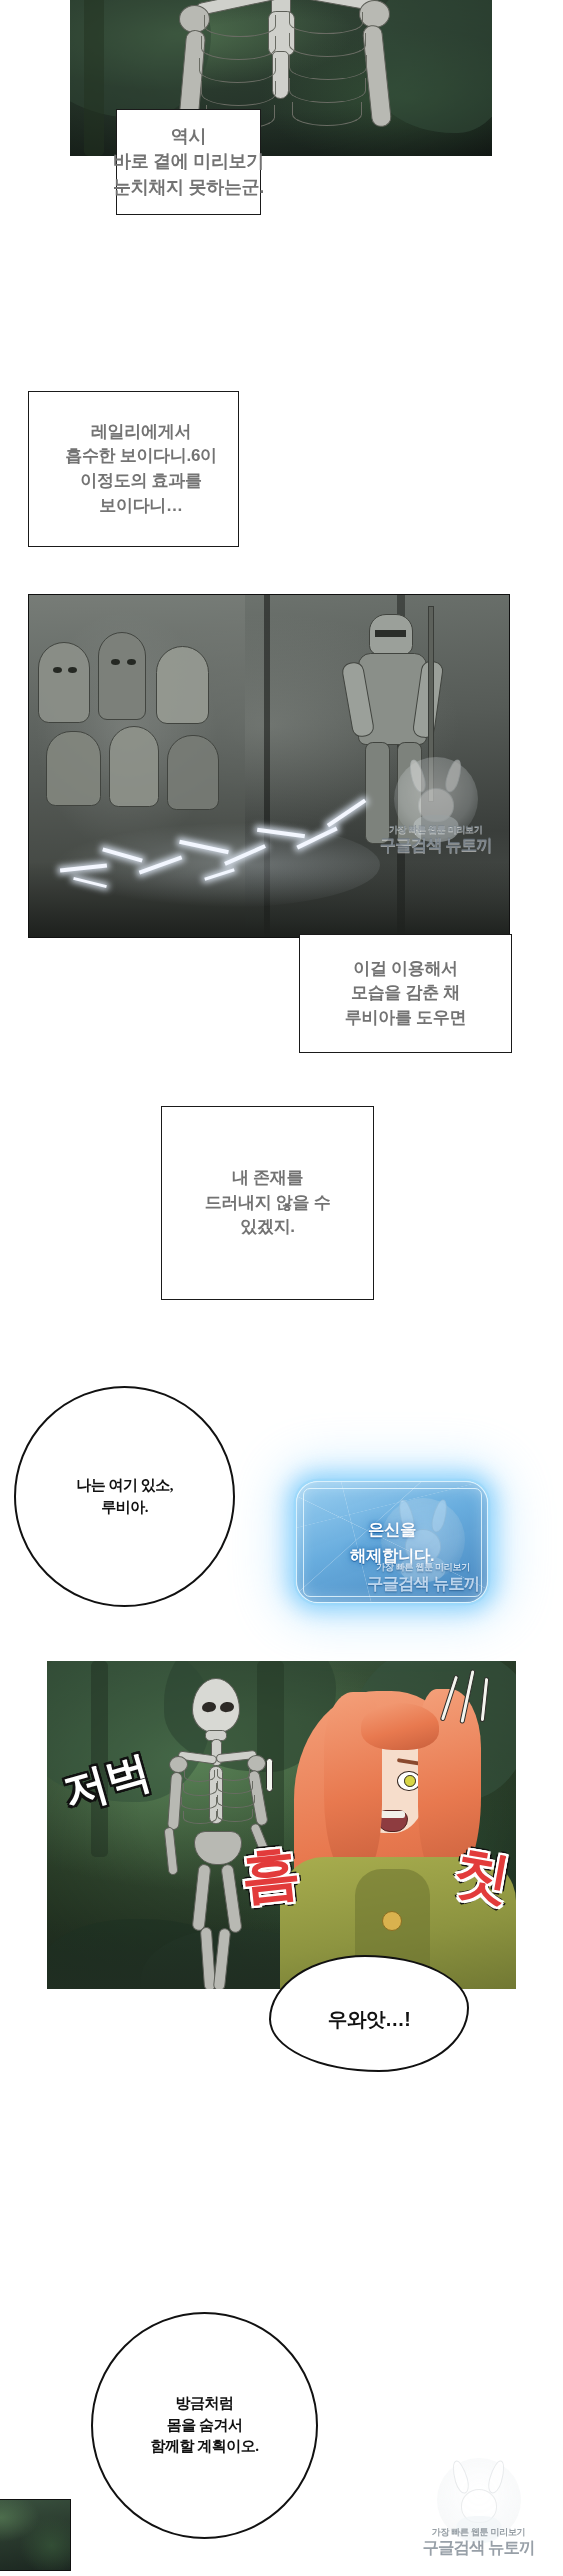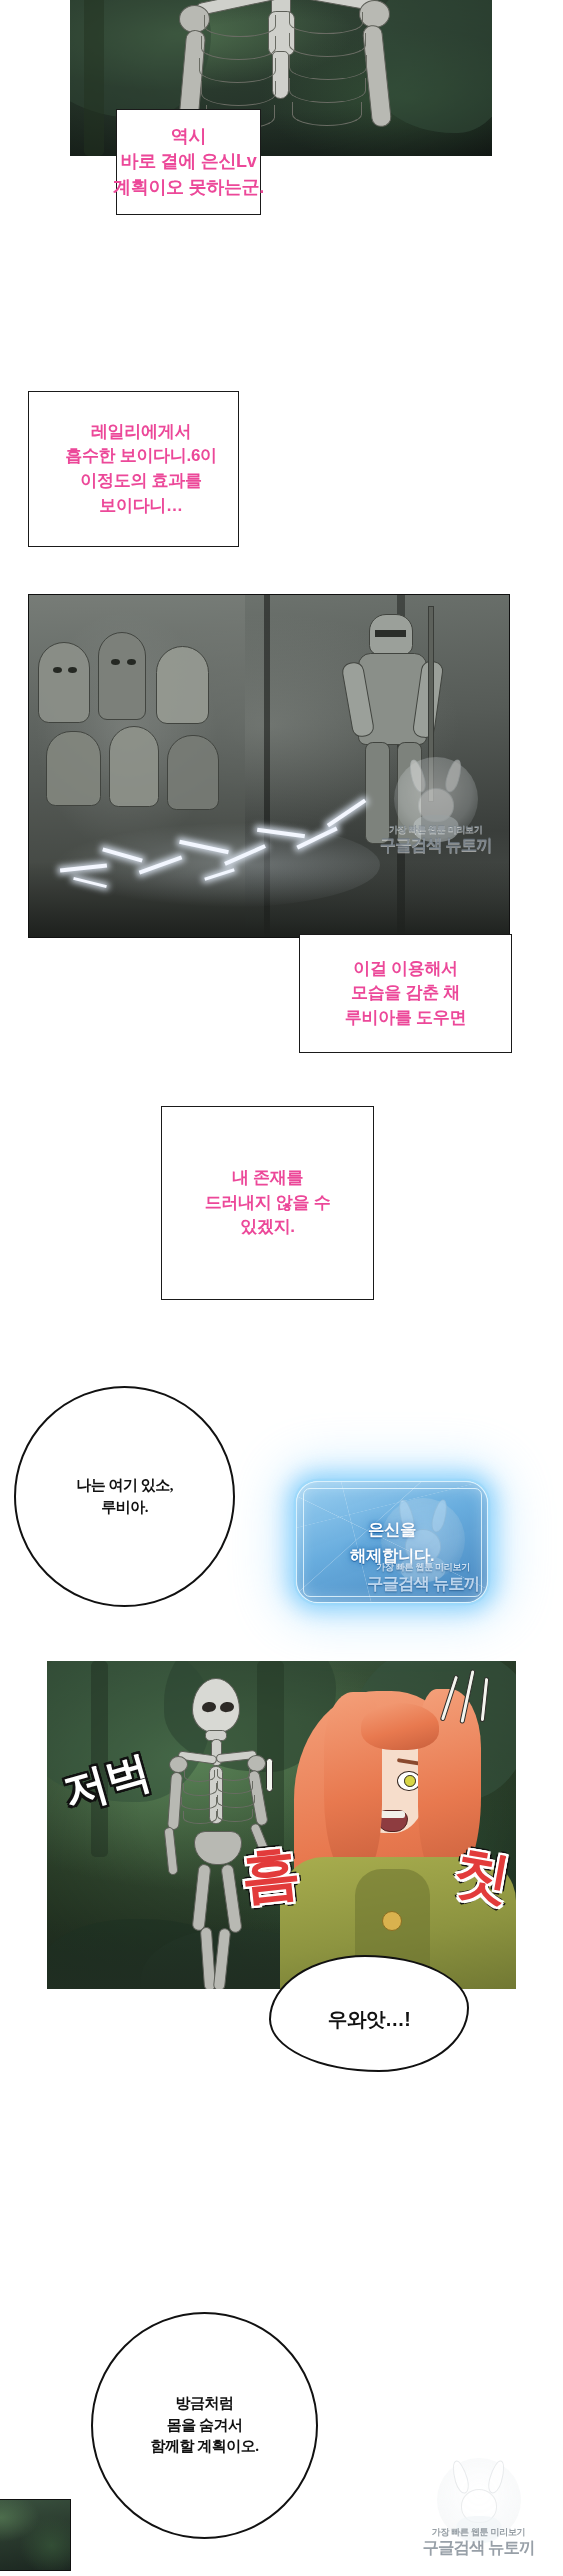--- a/index.html
+++ b/index.html
@@ -13,21 +13,21 @@
   .page { position: relative; width: 563px; height: 2576px; background: #fff; }
 
   
   .panel { position: absolute; overflow: hidden; border: 1.6px solid #111; }
   .panel.noborder { border: none; }
 
   
   .bubble-rect {
     position: absolute; background: #fff; border: 1.6px solid #1a1a1a;
     display: flex; flex-direction: column; align-items: center; justify-content: center;
-    text-align: center; color: #ec4899; z-index: 40;
+    text-align: center; color: #737373; z-index: 40;
   }
   .bubble-round {
     position: absolute; background: #fff; border: 2px solid #111;
     border-radius: 50%;
     display: flex; flex-direction: column; align-items: center; justify-content: center;
     text-align: center; color: #111; z-index: 40;
   }
   .bubble-jag {
     position: absolute; background: #fff; border: 2px solid #111;
     display: flex; align-items: center; justify-content: center;
@@ -200,22 +200,22 @@
       <div class="rib" style="left:135px; top:45px;  width:74px; height:22px;"></div>
       <div class="rib" style="left:135px; top:66px;  width:77px; height:23.5px;"></div>
       <div class="rib" style="left:135px; top:88px; width:78px; height:25px;"></div>
       <div class="rib" style="left:135px; top:111px; width:77px; height:25px;"></div>
       <div class="rib" style="left:138px; top:135px; width:70px; height:23.5px;"></div>
     </div>
   </div>
 
   <div class="bubble-rect sans t24" style="left:116px; top:109px; width:145px; height:106px;">
     <span class="ln">역시</span>
-    <span class="ln">바로 곁에 은신Lv</span>
-    <span class="ln">계획이오 못하는군.</span>
+    <span class="ln">바로 곁에 미리보기</span>
+    <span class="ln">눈치채지 못하는군.</span>
   </div>
 
   <div class="bubble-rect sans t23" style="left:28px; top:391px; width:211px; height:156px; z-index:42;padding-left:15px;">
     <span class="ln">레일리에게서</span>
     <span class="ln">흡수한 보이다니.6이</span>
     <span class="ln">이정도의 효과를</span>
     <span class="ln">보이다니…</span>
   </div>
 
   <div class="panel" style="left:28px; top:594px; width:482px; height:344px;">

